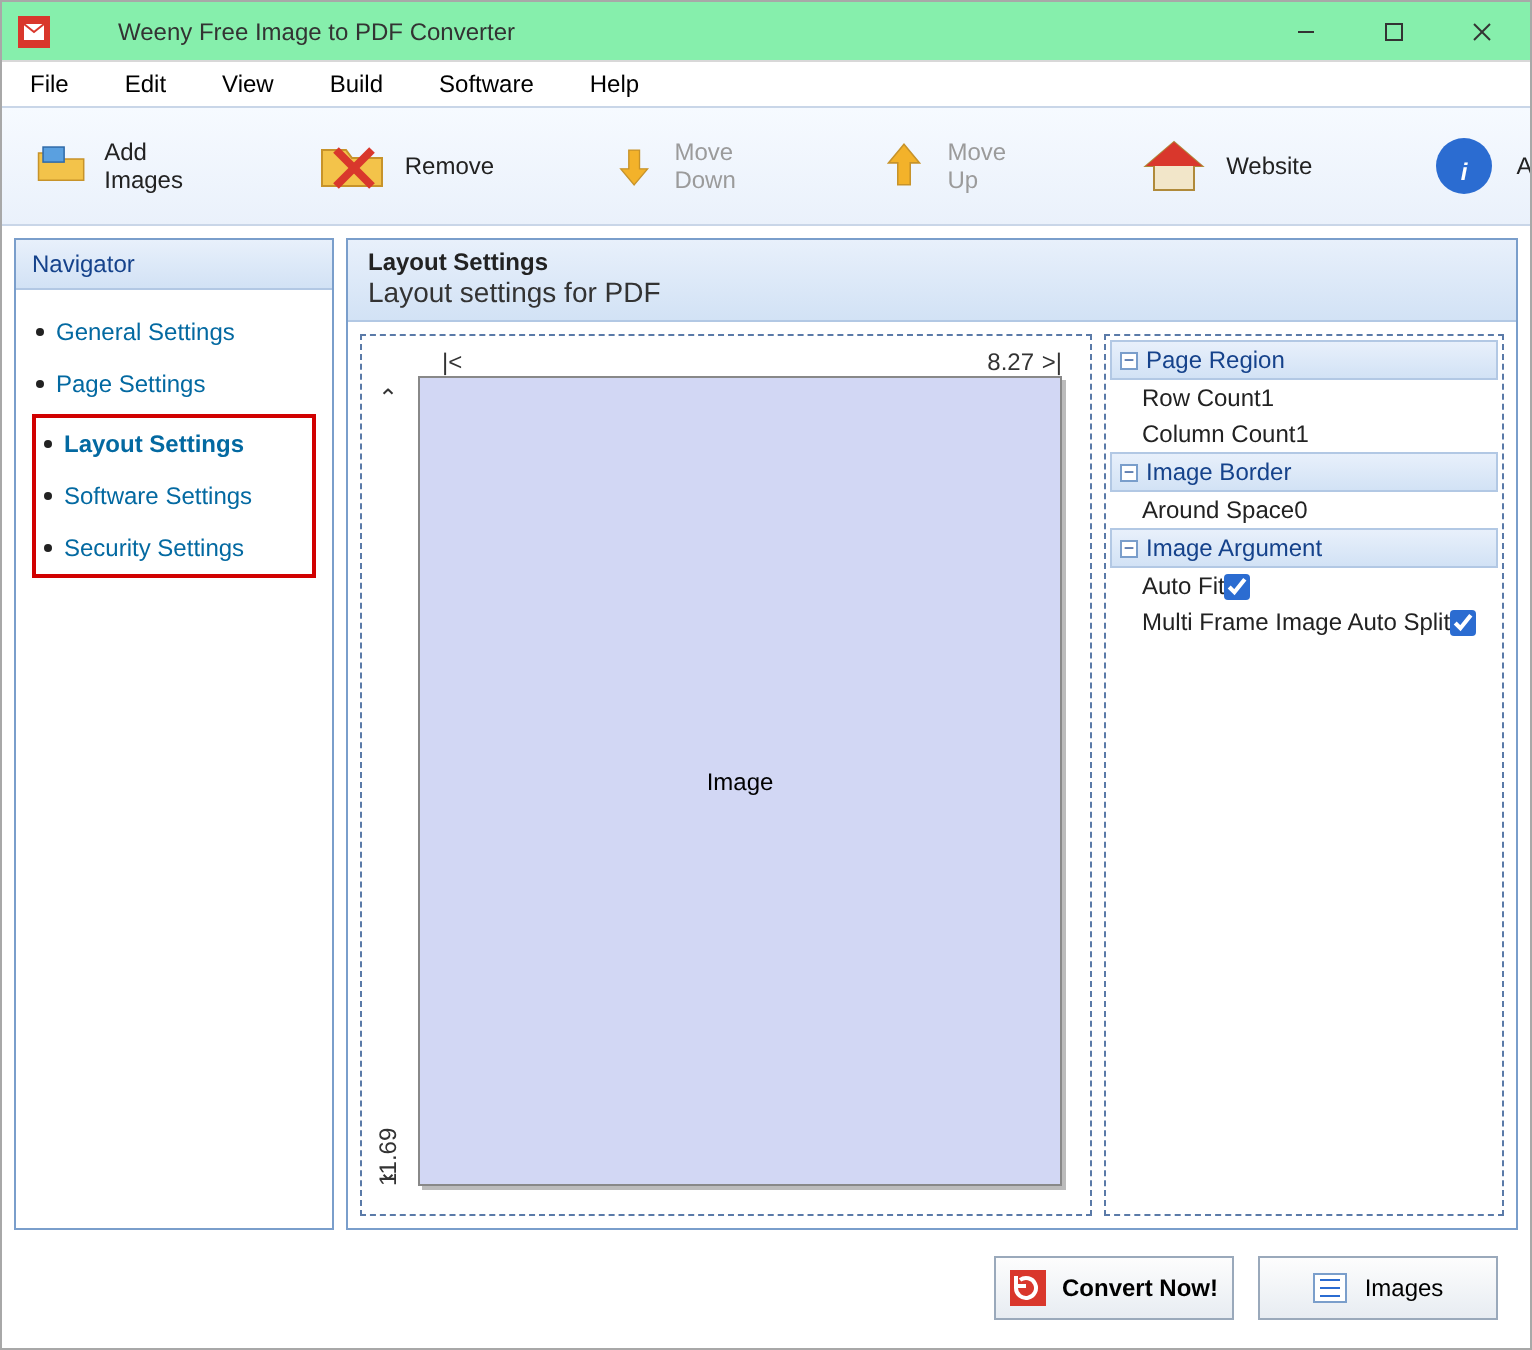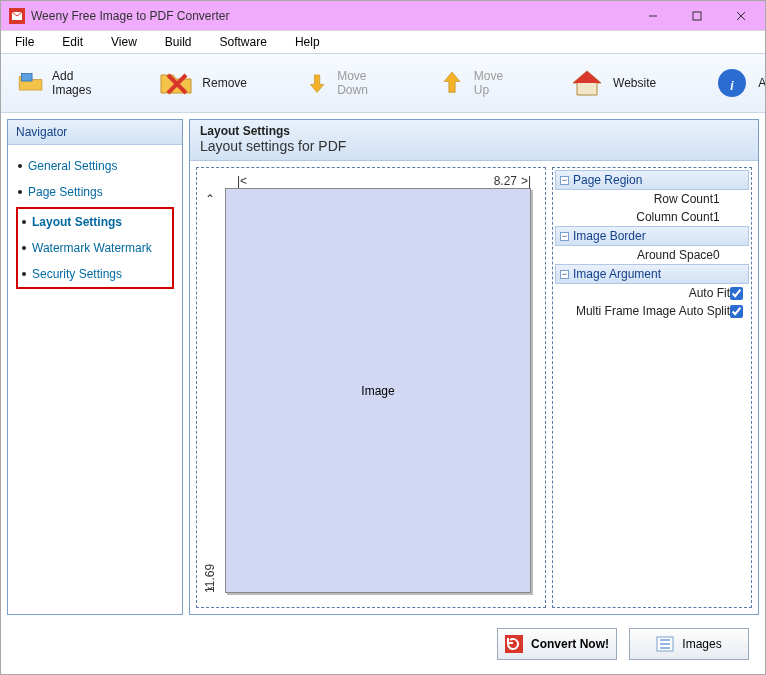--- a/index.html
+++ b/index.html
@@ -1,51 +1,51 @@
 <!DOCTYPE html>
 <html><head>
 <meta charset="utf-8">
 <style>
 * { box-sizing: border-box; margin: 0; padding: 0; font-family: "Segoe UI", Tahoma, sans-serif; font-size: 12px; }
 body { background: #fff; width: 766px; height: 675px; overflow: hidden; border: 1px solid #a8a8a8; }
-.titlebar { height: 30px; display: flex; align-items: center; padding: 0 2px 0 8px; background: #f0abfc; border-bottom: 1px solid #d8d8d8; }
+.titlebar { height: 30px; display: flex; align-items: center; padding: 0 2px 0 8px; background: #86efac; border-bottom: 1px solid #d8d8d8; gap: 28px; }
 .titlebar .appicon { width: 16px; height: 16px; margin-right: 6px; }
 .titlebar .title { flex: 1; color: #333; }
 .titlebar .winbtns { display: flex; }
 .titlebar .winbtn { width: 44px; height: 28px; display: flex; align-items: center; justify-content: center; color: #333; }
 .menubar { height: 22px; display: flex; align-items: center; padding: 0 6px; gap: 12px; }
 .menubar .menuitem { padding: 2px 8px; }
 .toolbar { height: 60px; border-top: 1px solid #c9d6e8; border-bottom: 1px solid #c9d6e8; background: linear-gradient(#f6faff,#eaf1fb); display: flex; align-items: center; padding: 0 10px; gap: 46px; }
 .toolbtn { display: flex; align-items: center; gap: 8px; padding: 4px 6px; }
 .toolbtn .ticon { width: 36px; height: 36px; display: flex; align-items: center; justify-content: center; }
 .toolbtn .tlabel { color: #222; }
 .toolbtn.disabled .tlabel { color: #9b9b9b; }
 .mainarea { display: flex; padding: 6px; gap: 6px; height: 508px; }
-.navigator { width: 176px; border: 1px solid #7a9ecb; background: #fff; display: flex; flex-direction: column; }
+.navigator { width: 160px; border: 1px solid #7a9ecb; background: #fff; display: flex; flex-direction: column; }
 .navhead { background: linear-gradient(#e8f0fb,#d2e2f5); border-bottom: 1px solid #b2c8e4; padding: 5px 8px; color: #15428b; font-weight: normal; }
 .navbody { padding: 8px 6px; }
 .navitem { display: flex; align-items: center; gap: 6px; padding: 6px 4px; color: #0369a1; }
 .navitem .bullet { width: 4px; height: 4px; background: #222; border-radius: 50%; }
 .navitem.current { font-weight: bold; }
 .highlightbox { border: 2px solid #d10000; margin: 2px 2px 0 2px; }
 .content { flex: 1; border: 1px solid #7a9ecb; background: #fff; display: flex; flex-direction: column; }
 .contenthead { background: linear-gradient(#e8f0fb,#d2e2f5); border-bottom: 1px solid #b2c8e4; padding: 4px 10px 6px; }
 .contenthead .ct { font-weight: bold; color: #222; }
 .contenthead .cs { color: #333; font-size: 14px; }
 .contentbody { flex: 1; display: flex; gap: 6px; padding: 6px; }
 .previewpane { flex: 1; border: 1px dashed #5a7aa8; position: relative; padding: 20px 14px 14px 28px; }
 .ruler-h { position: absolute; top: 6px; left: 40px; right: 14px; height: 14px; display: flex; align-items: center; justify-content: space-between; color: #333; font-size: 11px; }
 .ruler-h .mid { position: absolute; left: 0; right: 14px; text-align: right; }
 .ruler-v { position: absolute; left: 6px; top: 24px; bottom: 14px; width: 14px; display: flex; flex-direction: column; align-items: center; justify-content: space-between; color: #333; font-size: 11px; }
 .ruler-v .mid { position: absolute; top: 0; bottom: 0; display: flex; align-items: center; writing-mode: vertical-rl; transform: rotate(180deg); }
 .pagebox { width: 100%; height: 100%; border: 1px solid #888; background: #d2d7f4; display: flex; align-items: center; justify-content: center; box-shadow: 2px 2px 0 #bbb; }
 .propspane { width: 200px; border: 1px dashed #5a7aa8; padding: 2px; }
 .propgroup-h { background: linear-gradient(#e8f0fb,#d2e2f5); border: 1px solid #b2c8e4; padding: 2px 4px; display: flex; align-items: center; gap: 4px; color: #15428b; font-size: 11px; }
 .propgroup-h .exp { width: 9px; height: 9px; border: 1px solid #7a9ecb; background: #fff; display: flex; align-items: center; justify-content: center; font-size: 9px; line-height: 1; color: #15428b; }
-.proprow { display: flex; justify-content: flex-end; align-items: center; padding: 2px 6px 2px 16px; color: #222; font-size: 11px; }
+.proprow { display: flex; justify-content: flex-start; align-items: center; padding: 2px 6px 2px 16px; color: #222; font-size: 11px; }
 .proprow .pval { color: #222; min-width: 30px; text-align: left; }
 .proprow input[type=checkbox] { accent-color: #2b6cd1; }
 .bottombar { height: 46px; display: flex; justify-content: flex-end; align-items: center; gap: 12px; padding: 0 16px; }
 .bigbtn { width: 120px; height: 32px; border: 1px solid #9aa9bb; background: linear-gradient(#fdfdfd,#e7ecf2); display: flex; align-items: center; justify-content: center; gap: 8px; }
 .bigbtn.primary { font-weight: bold; }
 .bigbtn .bicon { width: 18px; height: 18px; }
 </style>
 </head>
 <body>
 
@@ -155,21 +155,21 @@
           <span class="bullet"></span>
           <span>Page Settings</span>
         </div>
       <div class="highlightbox">
         <div class="navitem current">
             <span class="bullet"></span>
             <span>Layout Settings</span>
           </div>
         <div class="navitem">
             <span class="bullet"></span>
-            <span>Watermark Watermark</span>
+            <span>Software Settings</span>
           </div>
         <div class="navitem">
             <span class="bullet"></span>
             <span>Security Settings</span>
           </div>
       </div>
     </div>
   </div>
 
   <div class="content">

